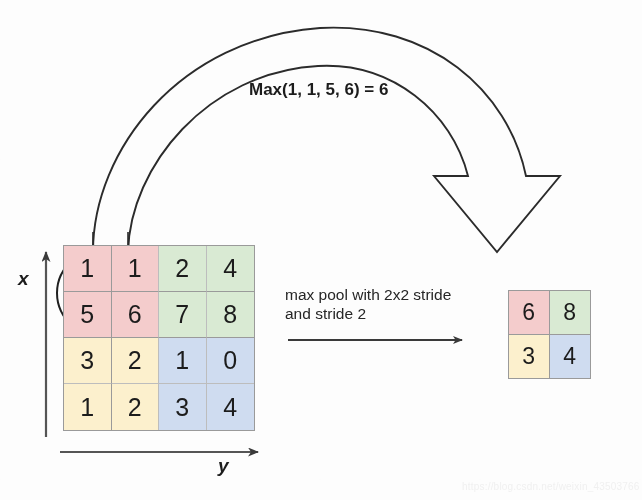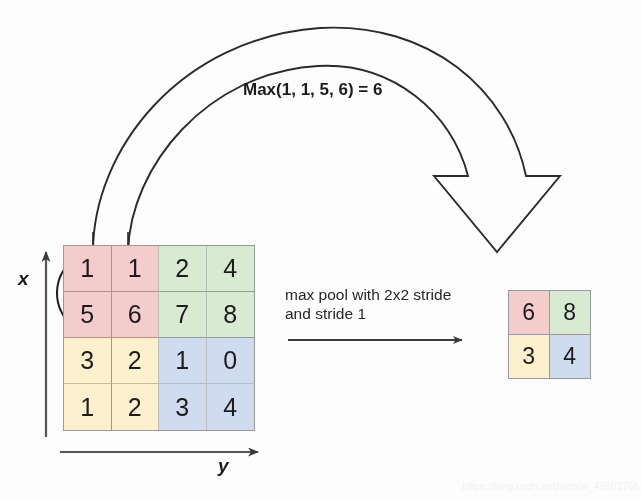--- a/index.html
+++ b/index.html
@@ -94,21 +94,21 @@
     font-size: 19px;
     font-weight: bold;
     color: #1c1c1c;
     font-style: italic;
   }
   #axis-x-label { left: 18px; top: 268px; }
   #axis-y-label { left: 218px; top: 455px; }
 
   #max-formula {
     position: absolute;
-    left: 243px;
+    left: 249px;
     top: 80px;
     font-size: 17px;
     font-weight: bold;
     color: #1c1c1c;
     white-space: nowrap;
   }
 
   #pool-caption {
     position: absolute;
     left: 285px;
@@ -217,21 +217,21 @@
     <div class="cell" style="background:#f4cccc">6</div>
     <div class="cell col-last" style="background:#d9ead3">8</div>
     <div class="cell row-last" style="background:#fcf0cd">3</div>
     <div class="cell row-last col-last" style="background:#cfdcf0">4</div>
   </div>
 
   <div id="max-formula">Max(1, 1, 5, 6) = 6</div>
 
   <div id="pool-caption">
     <div>max pool with 2x2 stride</div>
-    <div>and stride 1</div>
+    <div>and stride 2</div>
   </div>
 
   <div class="label-axis" id="axis-x-label">x</div>
   <div class="label-axis" id="axis-y-label">y</div>
 
   <div id="watermark">https://blog.csdn.net/weixin_43503766</div>
 
 </div>
 
 </body></html>

